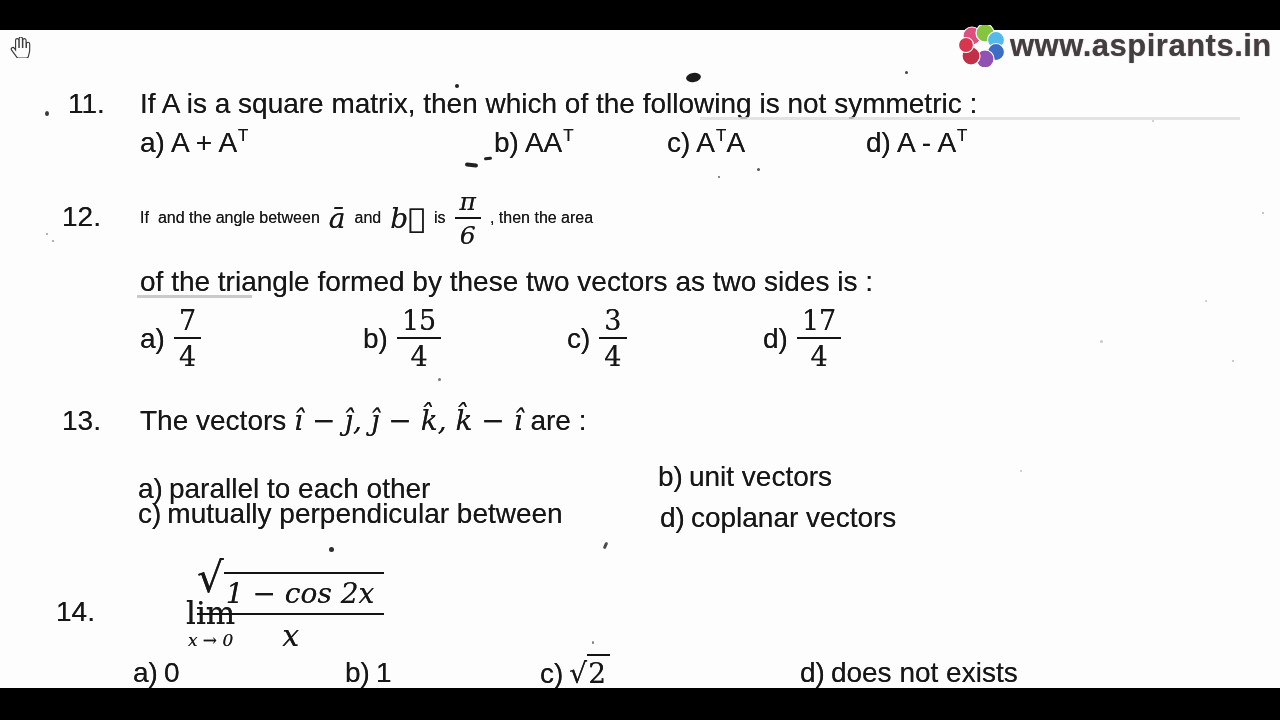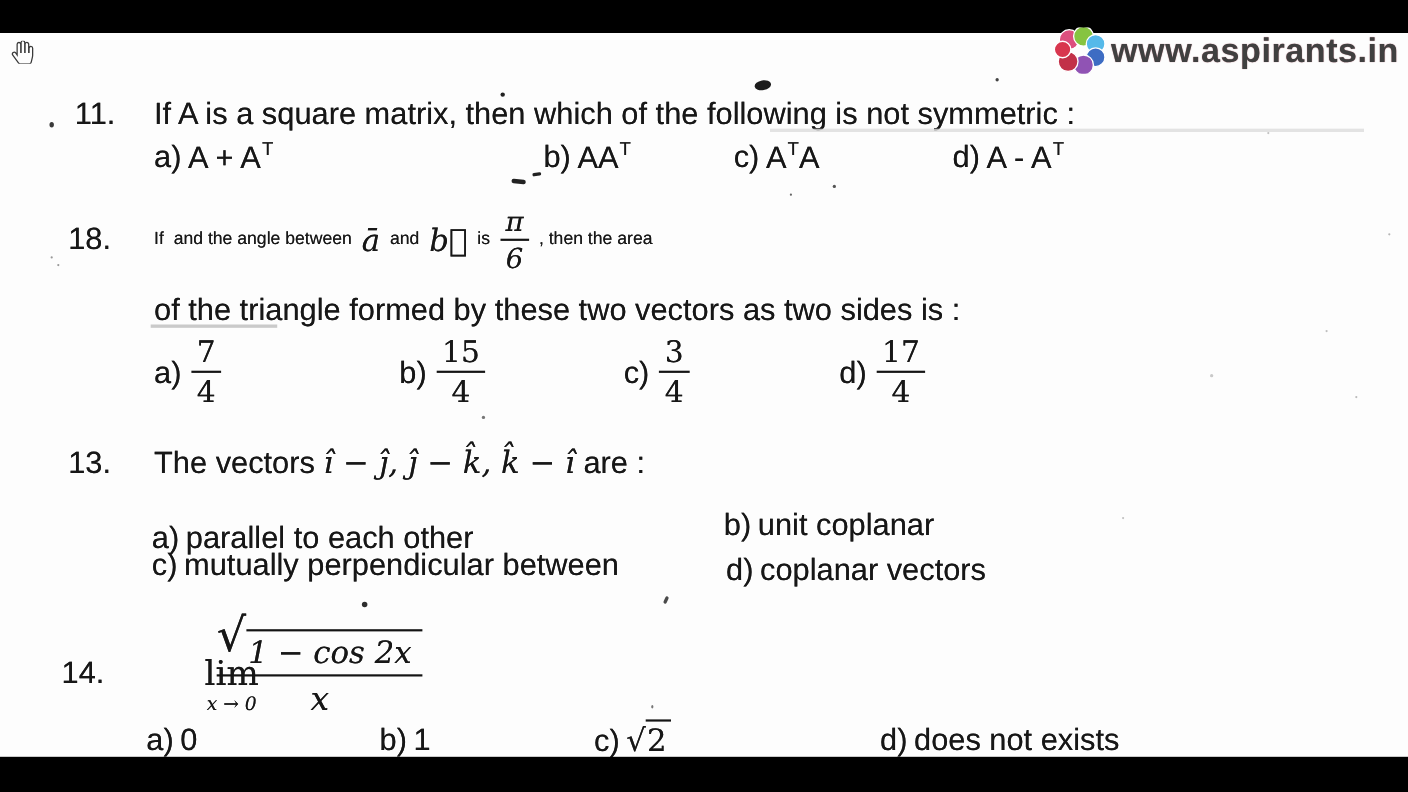--- a/index.html
+++ b/index.html
@@ -109,21 +109,21 @@
 </div>
 
 <div class="qnum ink" style="left:68px;top:88px;">11.</div>
 <div class="qtext ink" style="left:140px;top:88px;">If A is a square matrix, then which of the following is not symmetric :</div>
 
 <div class="opt ink" style="left:140px;top:127px;"><span class="lbl">a)</span><span>A + A</span><sup class="t">T</sup><span></span></div>
 <div class="opt ink" style="left:494px;top:127px;text-align:center;"><span class="lbl">b)</span><span>AA</span><sup class="t">T</sup><span></span></div>
 <div class="opt ink" style="left:667px;top:127px;"><span class="lbl">c)</span><span>A</span><sup class="t">T</sup><span>A</span></div>
 <div class="opt ink" style="left:866px;top:127px;"><span class="lbl">d)</span><span>A - A</span><sup class="t">T</sup><span></span></div>
 
-<div class="qnum ink" style="left:62px;top:201px;">18.</div>
+<div class="qnum ink" style="left:62px;top:201px;">12.</div>
 <div id="q12-line1" class="ink">
   <span>If</span>
   <span>and the angle between</span>
   <span class="math">ā</span>
   <span>and</span>
   <span class="math">b⃗</span>
   <span>is</span>
   <span class="frac frac-sm">
     <span class="num">π</span>
     <span class="fbar"></span>
@@ -166,21 +166,21 @@
     </span>
 </div>
 
 <div class="qnum ink" style="left:62px;top:405px;">13.</div>
 <div class="qtext ink" style="left:140px;top:404px;">
   <span>The vectors</span>
   <span class="math">î − ĵ,  ĵ − k̂,  k̂ − î</span>
   <span>are :</span>
 </div>
 <div class="opt ink" style="left:138px;top:457px;margin-top:16px;"><span class="lbl">a)</span><span>parallel to each other</span></div>
-<div class="opt ink" style="left:658px;top:461px;"><span class="lbl">b)</span><span>unit coplanar</span></div>
+<div class="opt ink" style="left:658px;top:461px;"><span class="lbl">b)</span><span>unit vectors</span></div>
 <div class="opt ink" style="left:138px;top:498px;"><span class="lbl">c)</span><span>mutually perpendicular between</span></div>
 <div class="opt ink" style="left:660px;top:502px;"><span class="lbl">d)</span><span>coplanar vectors</span></div>
 
 <div class="qnum ink" style="left:56px;top:596px;text-align:center;">14.</div>
 <div id="q14-lim" class="ink">
   <span class="lim-word">lim</span>
   <span class="lim-sub">x → 0</span>
 </div>
 <div id="q14-frac" class="ink">
   <span class="num-row">

